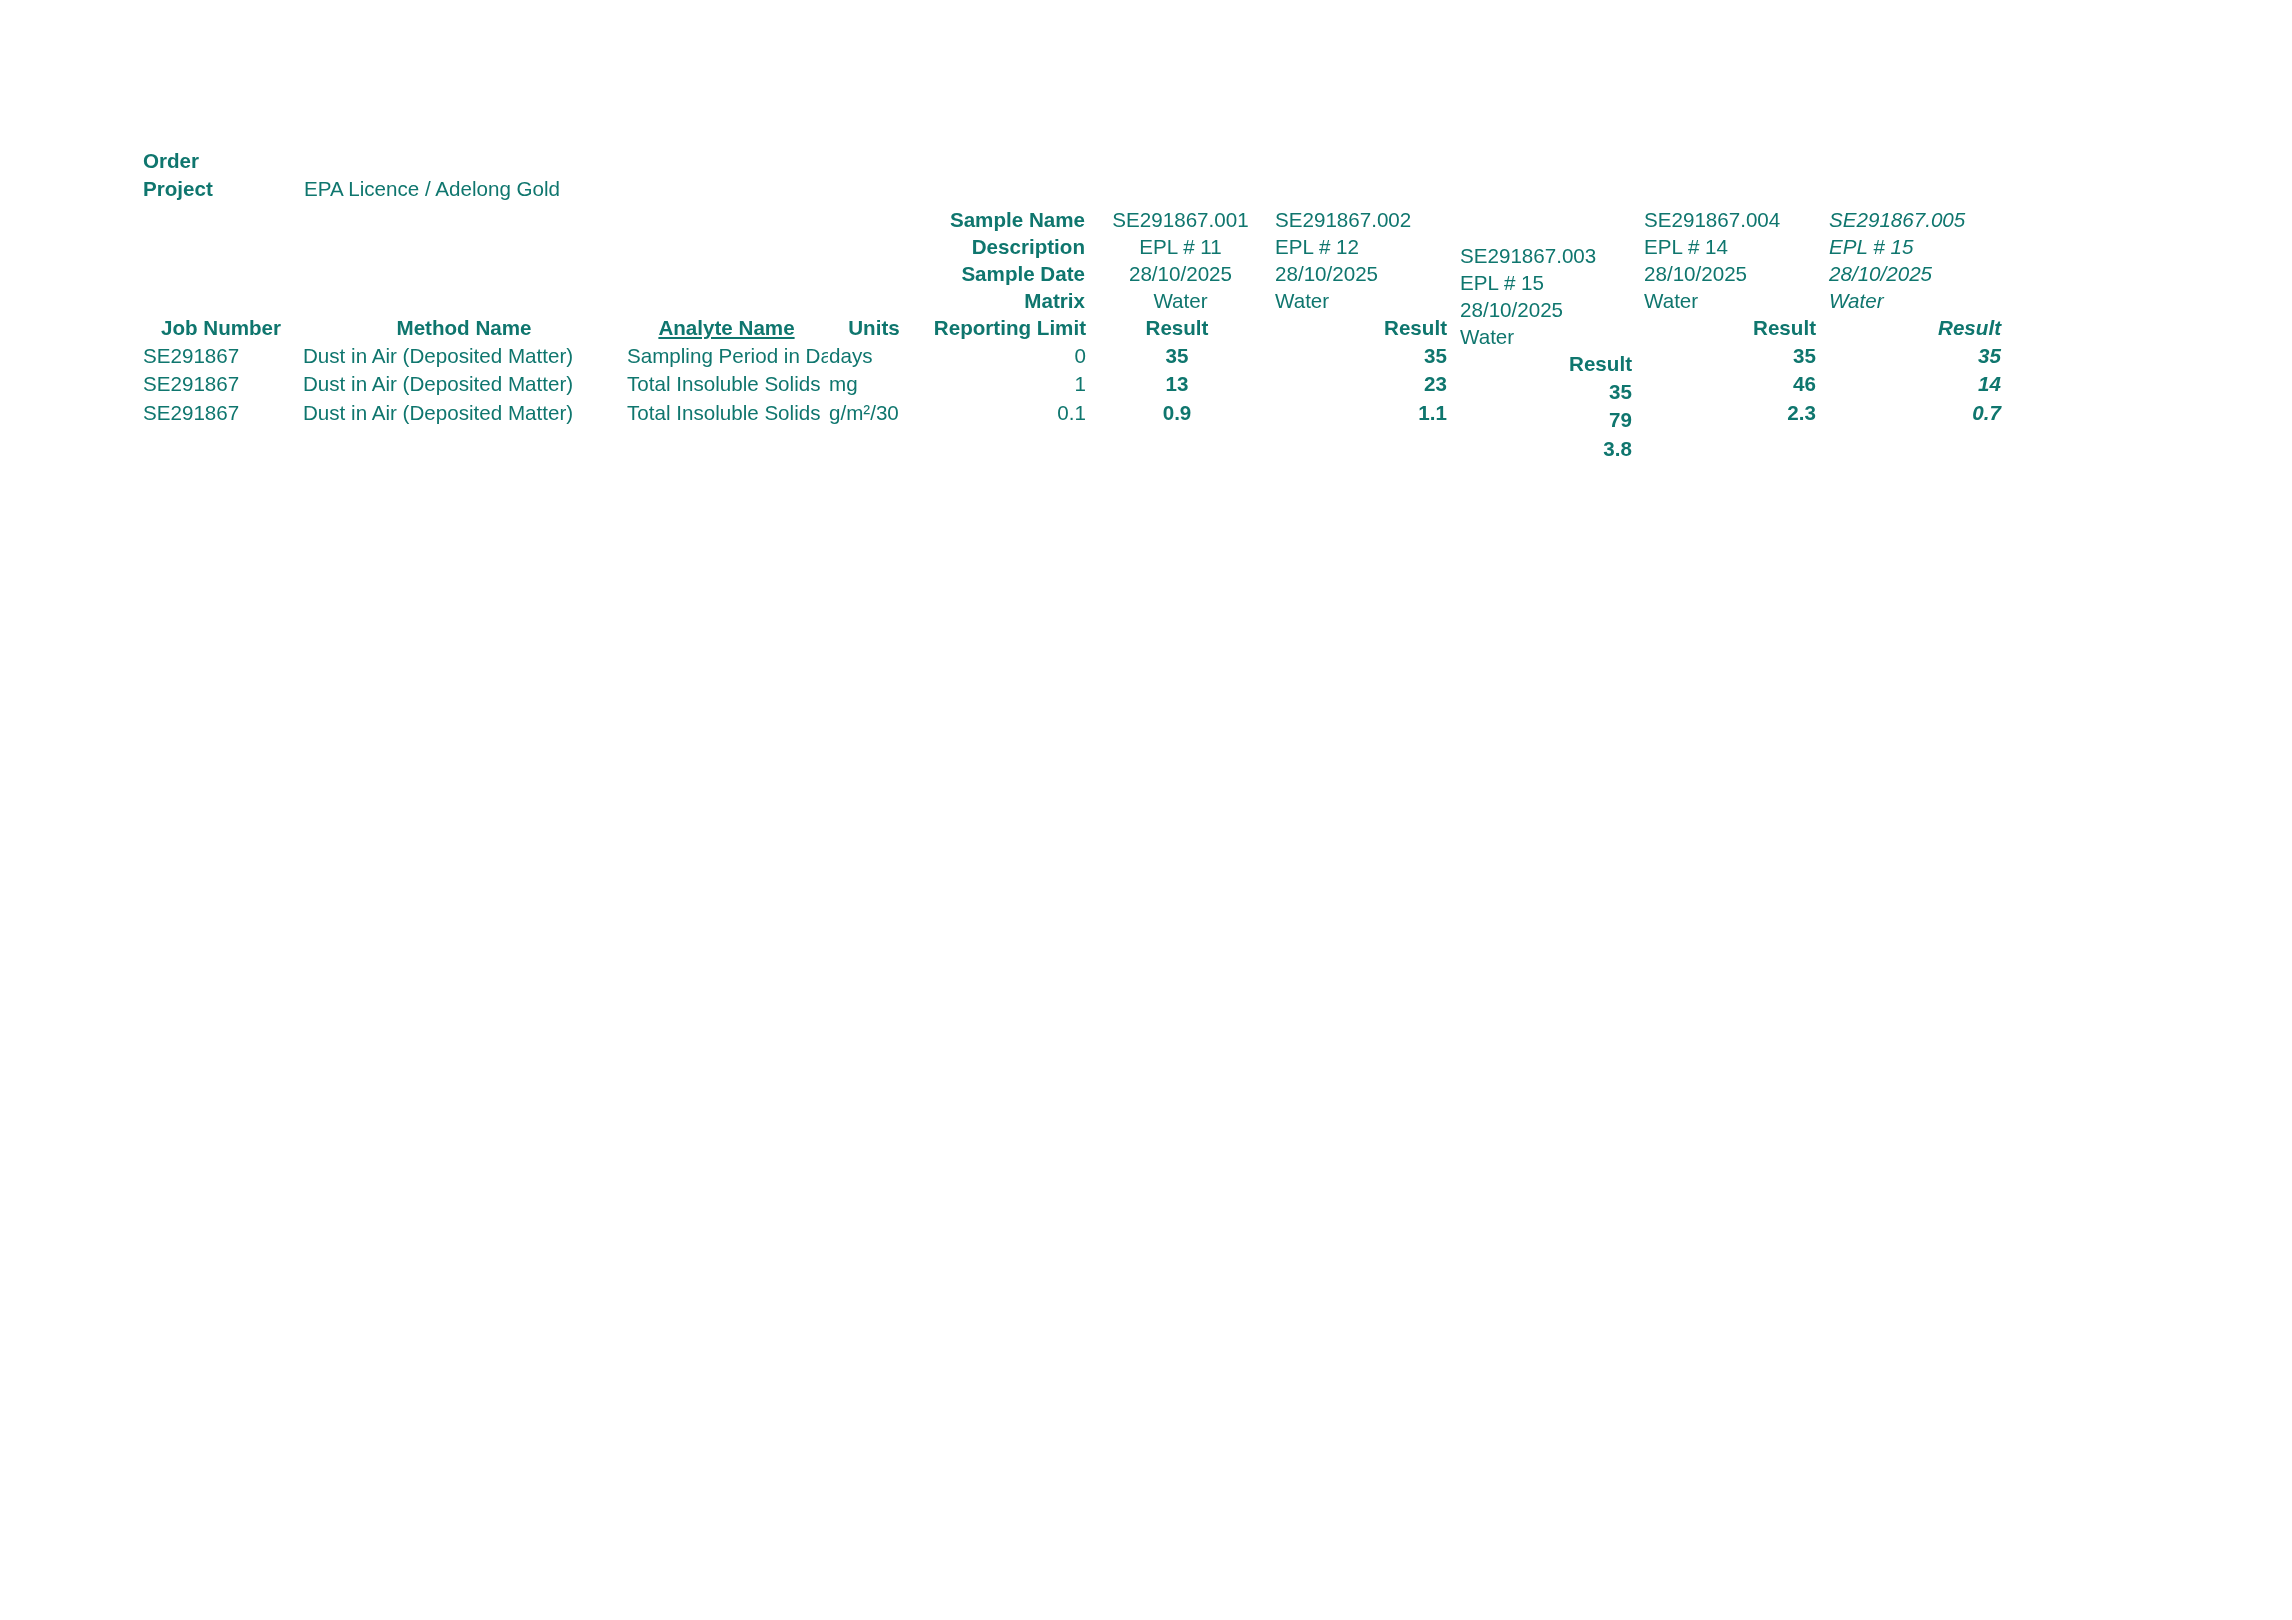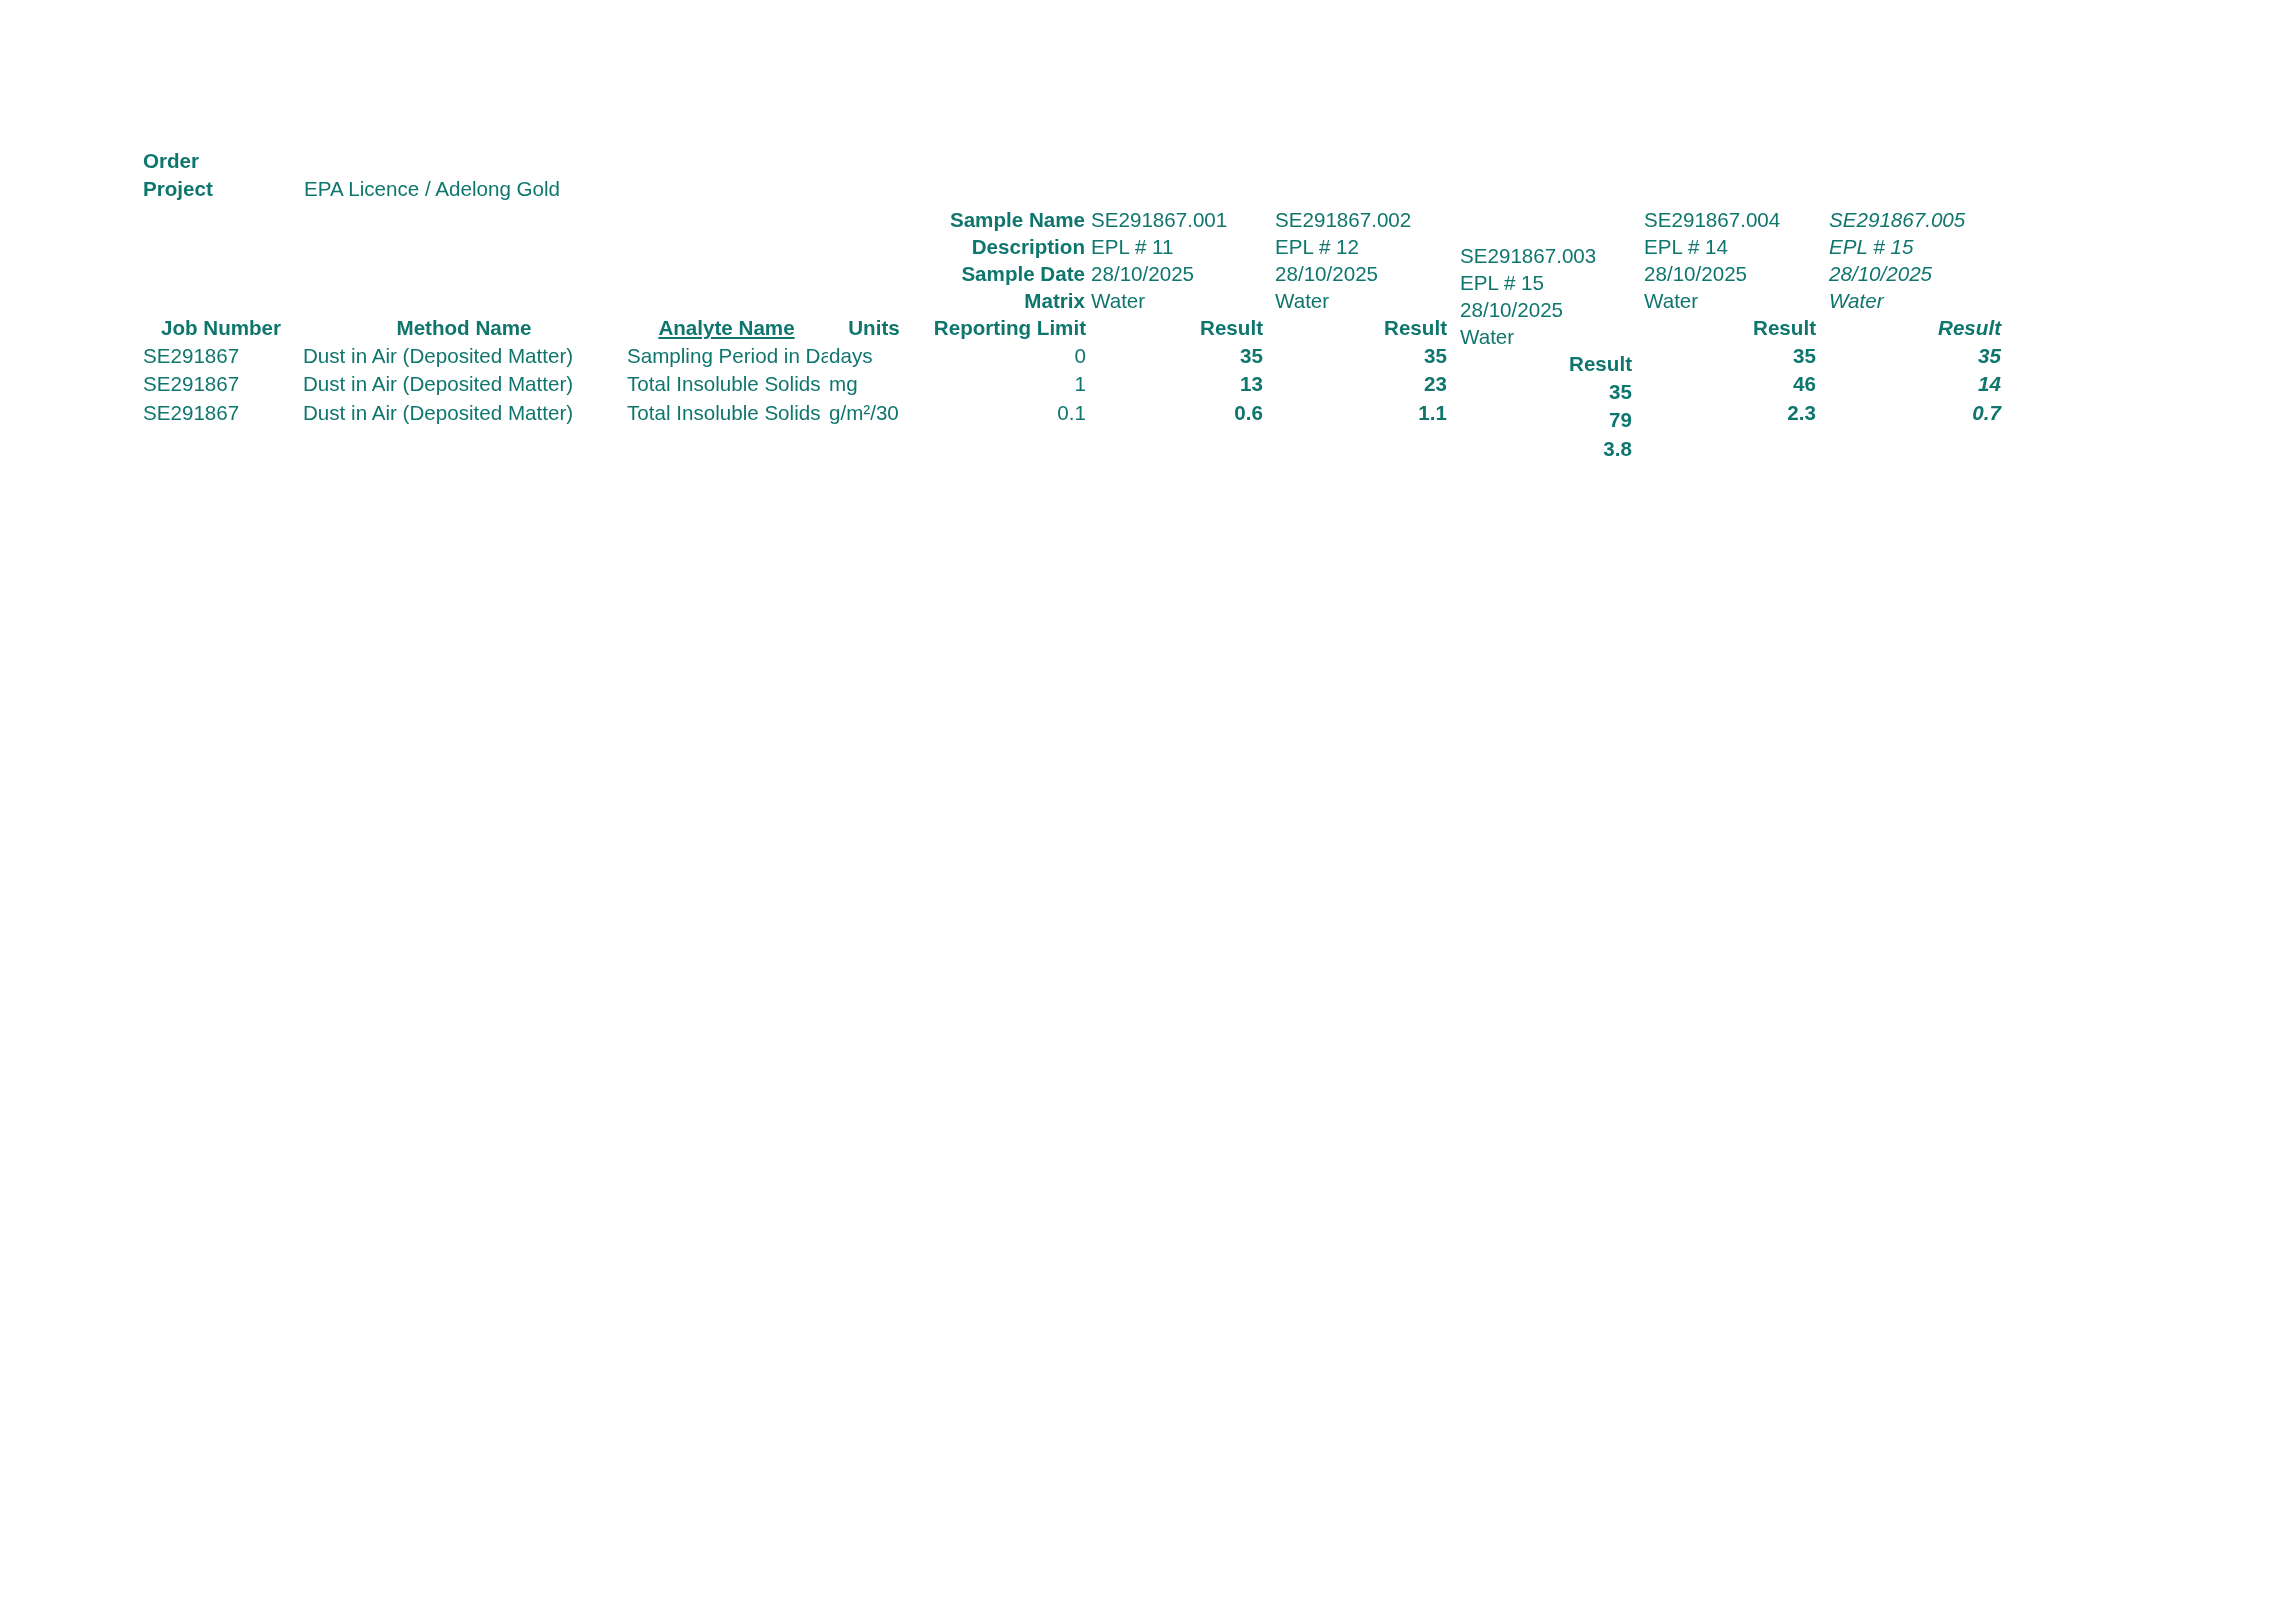--- a/index.html
+++ b/index.html
@@ -34,21 +34,21 @@
   .project-value { left: 304px; top: 175px; }
 
   
   .info-label { left: 770px; width: 315px; }
   .row-name   { top: 206px; }
   .row-desc   { top: 233px; }
   .row-date   { top: 260px; }
   .row-matrix { top: 287px; }
 
   
-  .s0 { left: 1091px; }
+  .s0 { left: 1091px; text-align: center; }
   .s1 { left: 1275px; }
   .s2 { left: 1460px; margin-top: 36px; }
   .s3 { left: 1644px; }
   .s4 { left: 1829px; font-style: italic; }
   .info-val { width: 179px; }
 
   
   .row-head { top: 314px; }
   .row-d0   { top: 342px; }
   .row-d1   { top: 370px; }
@@ -135,20 +135,20 @@
   <div class="cell b r col-result s1 row-d1">23</div>
   <div class="cell b r col-result s2 row-d1">79</div>
   <div class="cell b r col-result s3 row-d1">46</div>
   <div class="cell b r col-result s4 row-d1">14</div>
 
   <div class="cell col-job row-d2">SE291867</div>
   <div class="cell clip col-method row-d2">Dust in Air (Deposited Matter)</div>
   <div class="cell clip col-analyte row-d2">Total Insoluble Solids</div>
   <div class="cell clip col-units row-d2">g/m²/30</div>
   <div class="cell r col-rl row-d2">0.1</div>
-  <div class="cell b r col-result s0 row-d2">0.6</div>
+  <div class="cell b r col-result s0 row-d2">0.9</div>
   <div class="cell b r col-result s1 row-d2">1.1</div>
   <div class="cell b r col-result s2 row-d2">3.8</div>
   <div class="cell b r col-result s3 row-d2">2.3</div>
   <div class="cell b r col-result s4 row-d2">0.7</div>
 
 </div>
 
 
 </body></html>

